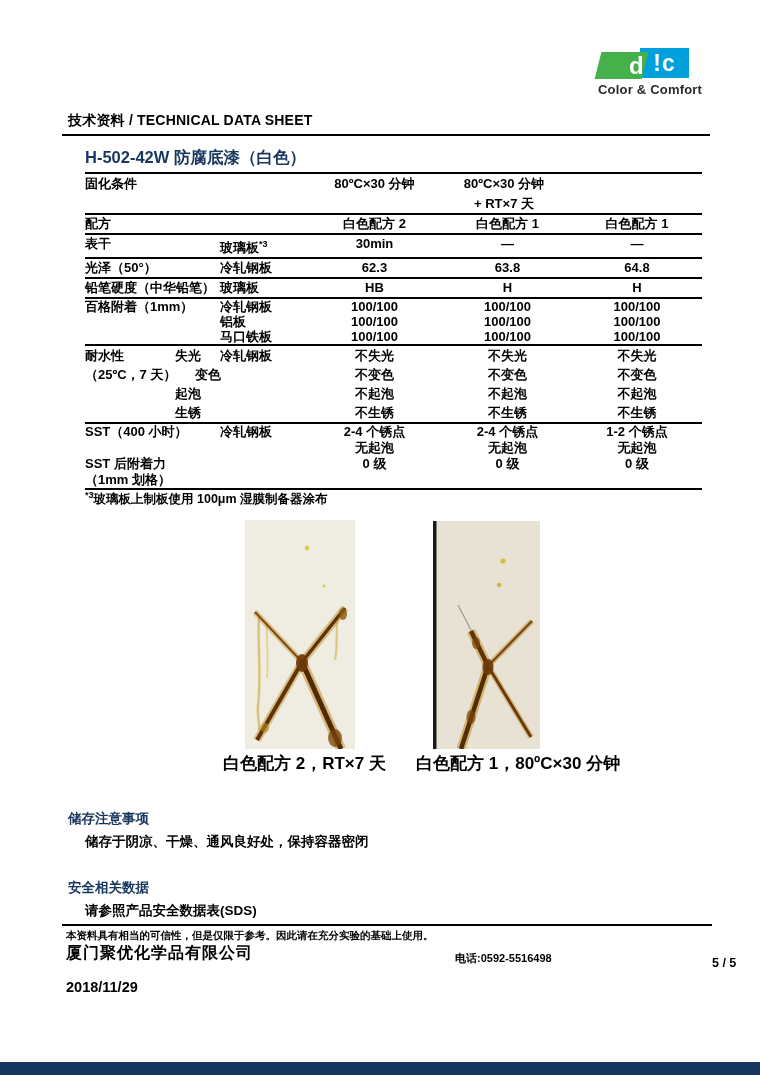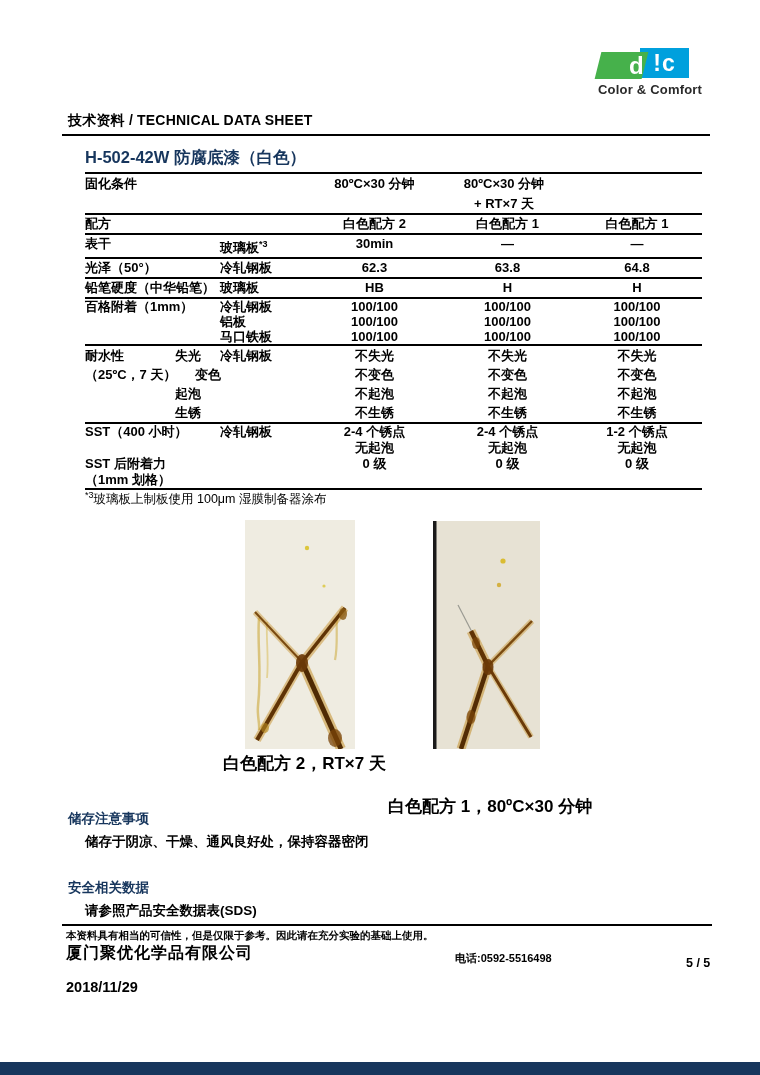--- a/index.html
+++ b/index.html
@@ -29,36 +29,36 @@
   .t-bold{font-weight:700;}
   .t-cell{white-space:nowrap;}
   .c0{width:90px;}
   .c1{width:45px;}
   .c2{width:88px;}
   .c3{width:133px;text-align:center;}
   .c4{width:133px;text-align:center;}
   .c5{width:126px;text-align:center;}
   .t-line{min-height:1em;}
   sup{font-size:9px;}
-  .footnote{position:absolute;left:85px;top:490px;font-size:12.5px;font-weight:400;}
+  .footnote{position:absolute;left:85px;top:490px;font-size:12.5px;font-weight:700;}
   
   .panel{position:absolute;}
   .panel svg{display:block;}
   .caption{position:absolute;top:752px;font-size:17px;font-weight:700;text-align:center;white-space:nowrap;}
   .caption1{left:222px;width:165px;}
-  .caption2{left:388px;width:200px;margin-top:43px;}
+  .caption2{left:416px;width:200px;}
   
   .sec-heading{position:absolute;left:68px;font-size:13.5px;font-weight:700;}
   .sec-body{position:absolute;left:85px;font-size:13.5px;font-weight:600;}
   
   .footer-rule{position:absolute;left:62px;top:924px;width:650px;height:1.5px;background:#000;}
   .disclaimer{position:absolute;left:66px;top:929px;font-size:10.5px;font-weight:700;}
   .company{position:absolute;left:66px;top:943px;font-size:16px;font-weight:700;letter-spacing:1px;}
   .phone{position:absolute;left:455px;top:951px;font-size:11px;font-weight:700;}
-  .page-num{position:absolute;left:686px;top:956px;font-size:12.5px;font-weight:700;}
+  .page-num{position:absolute;left:712px;top:956px;font-size:12.5px;font-weight:700;}
   .doc-date{position:absolute;left:66px;top:979px;font-size:14.5px;font-weight:600;}
   .bottom-band{position:absolute;left:0;bottom:0;width:760px;height:13px;}
 </style>
 </head>
 <body>
 
 <div class="page">
 
   <div class="logo">
     <div class="logo-marks">

